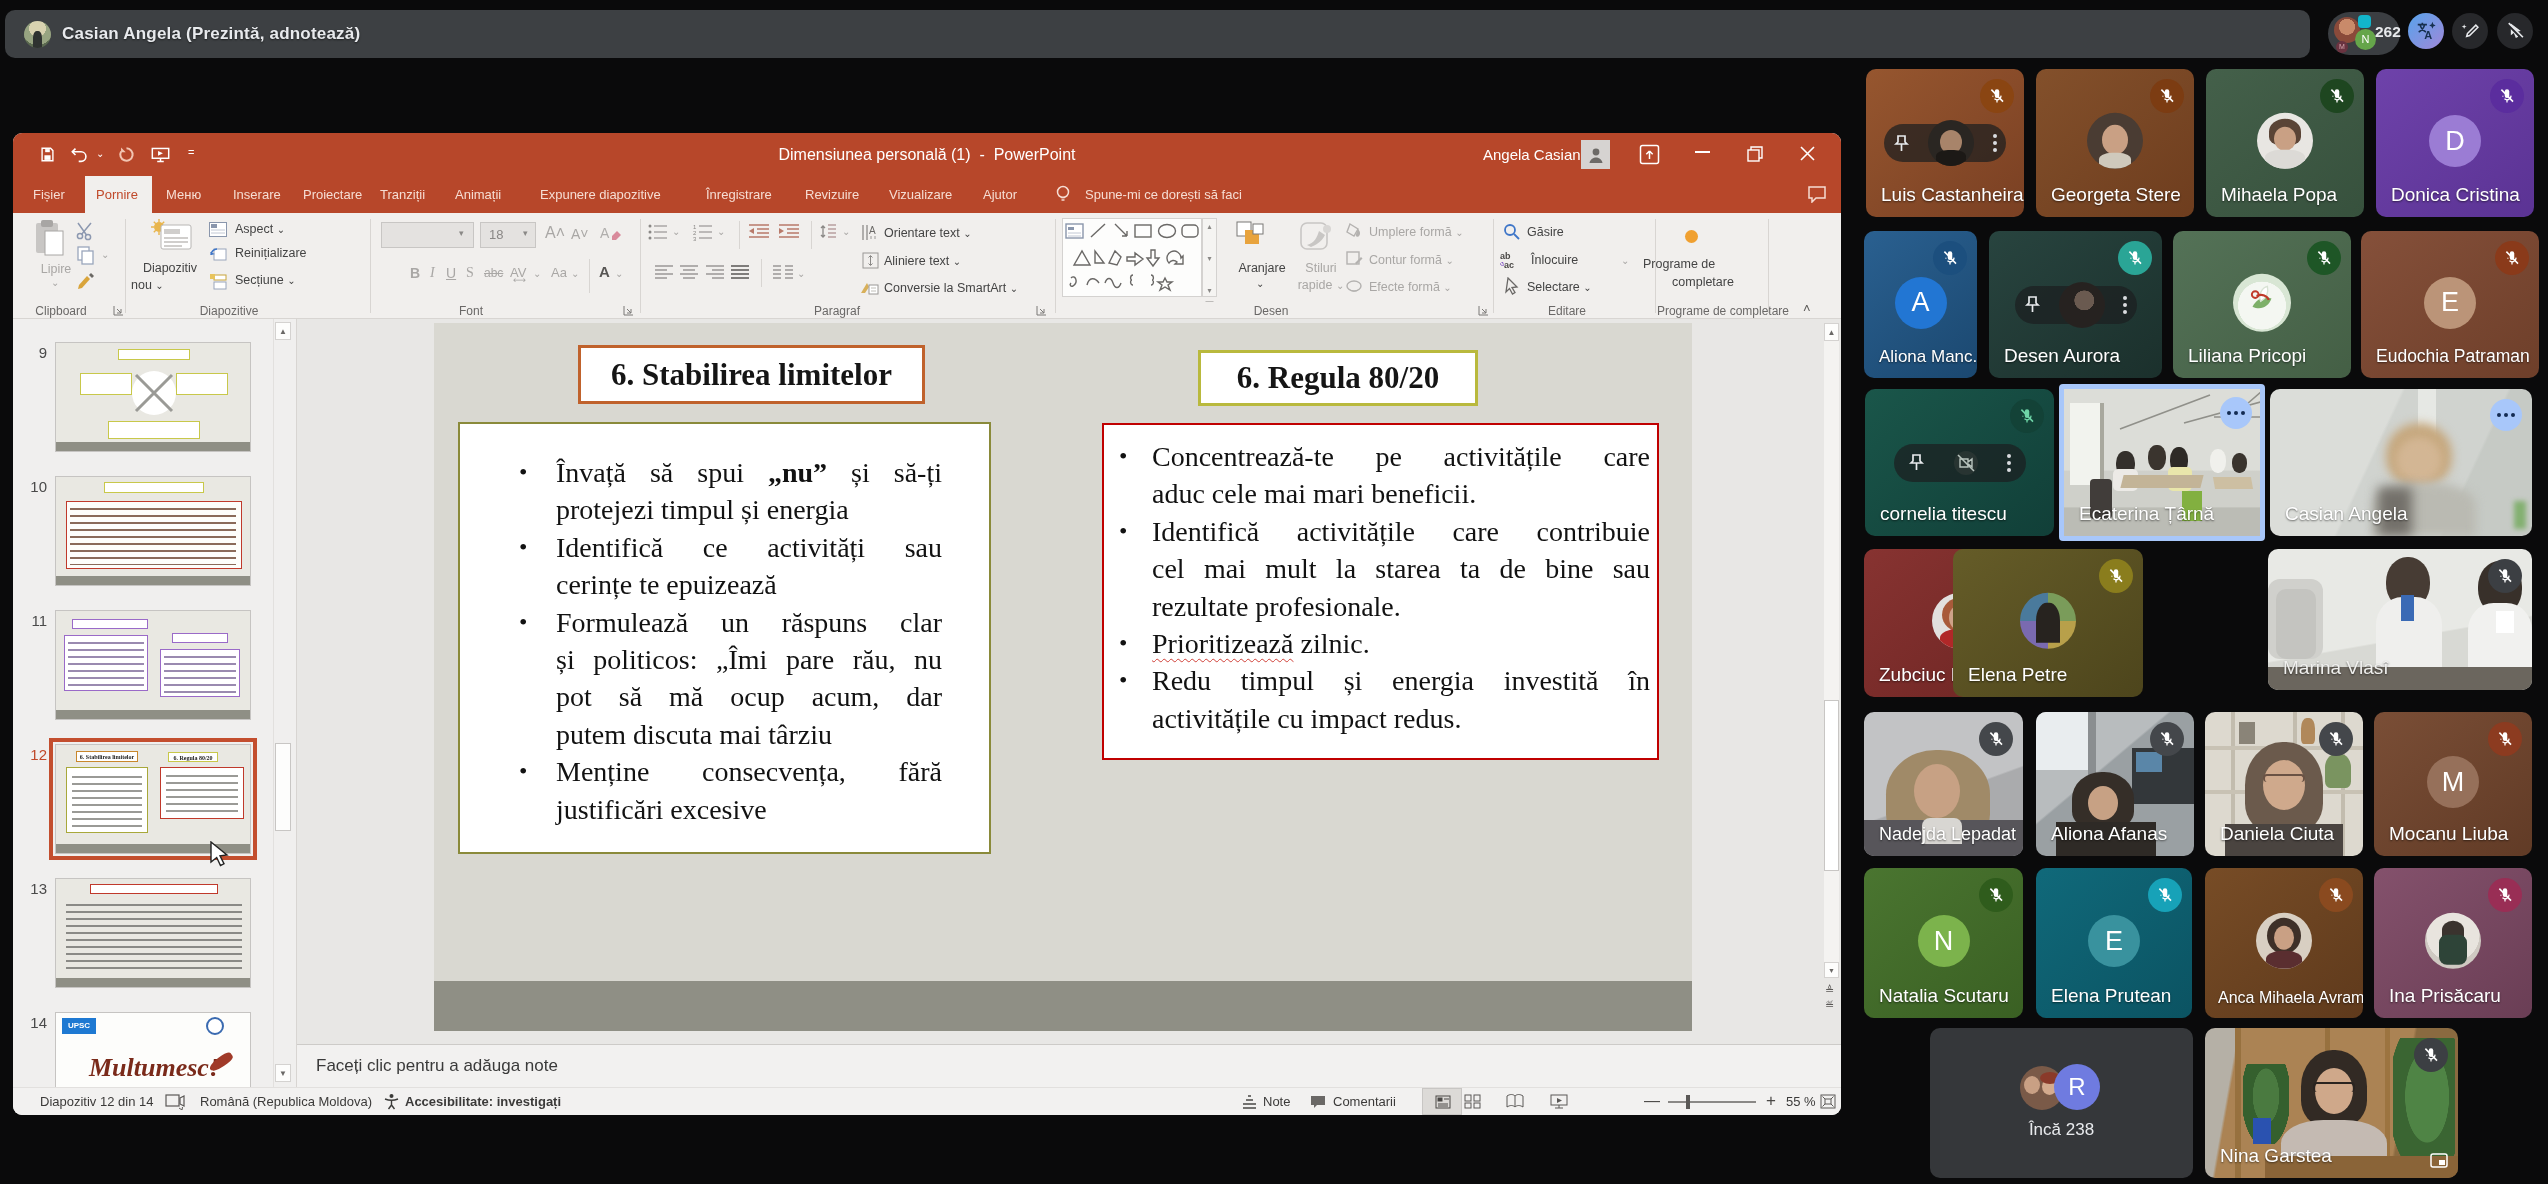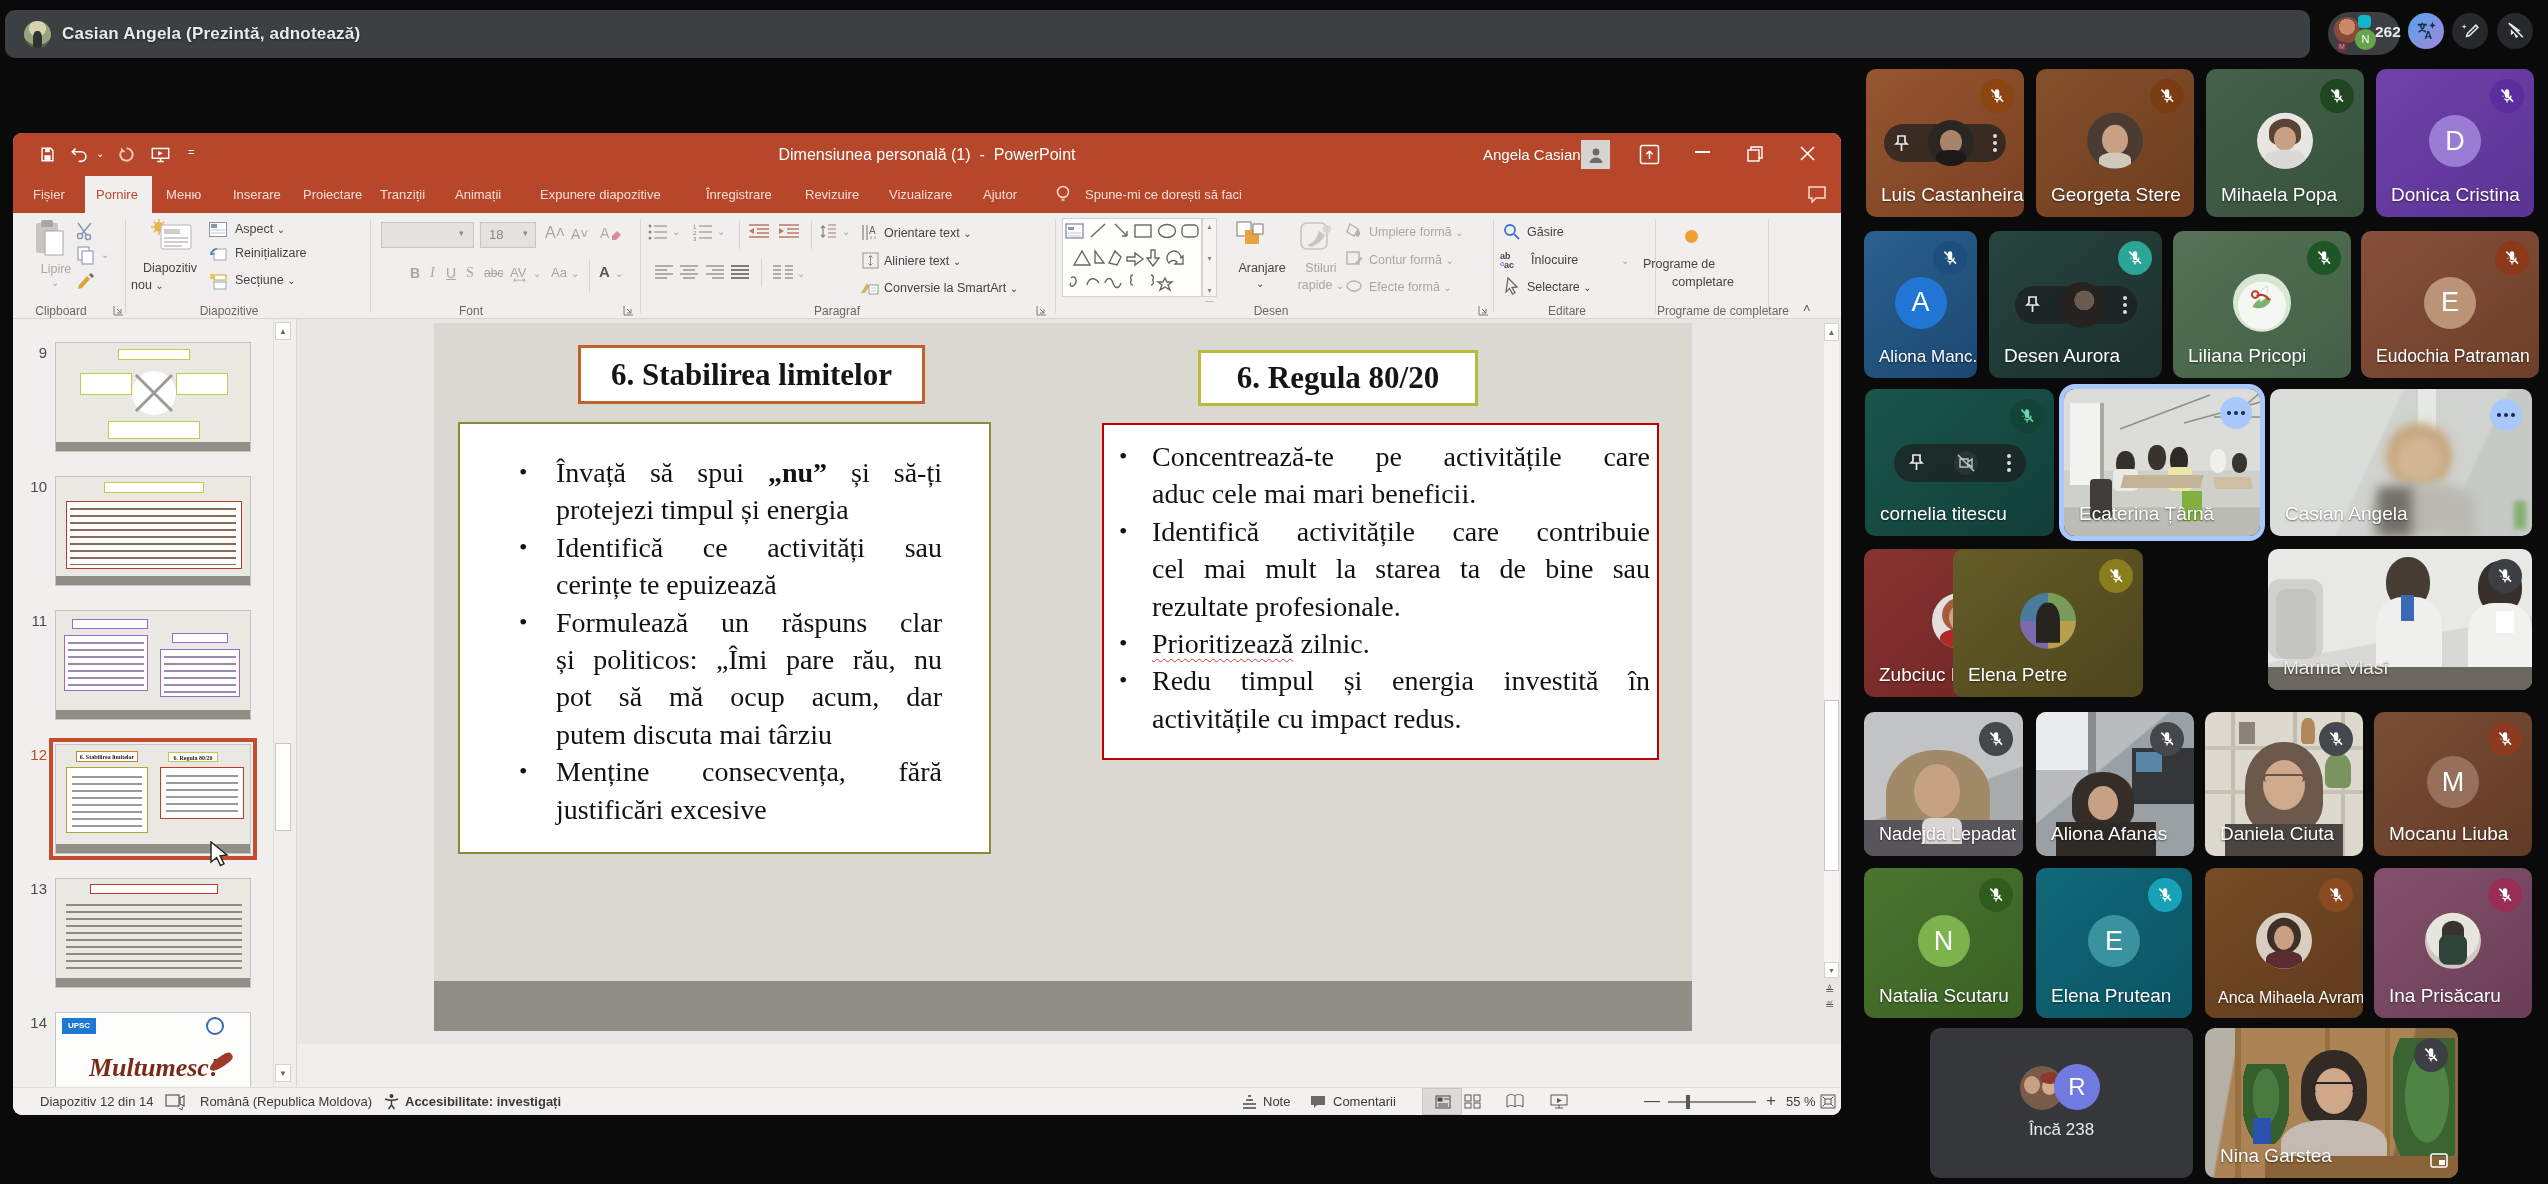--- a/index.html
+++ b/index.html
@@ -519,20 +519,23 @@
     </div>
 
     <div style="position:absolute;left:1527px;top:0;width:16px;height:725px">
       <div style="position:absolute;left:0;top:4px;width:15px;height:18px;background:#fdfdfc;border:1px solid #d4d2d0;color:#6a6866;font-size:8px;text-align:center;line-height:17px">▲</div>
       <div style="position:absolute;left:0;top:22px;width:15px;height:621px;background:#f4f3f1"></div>
       <div style="position:absolute;left:0;top:381px;width:15px;height:171px;background:#fff;border:1px solid #c8c6c4"></div>
       <div style="position:absolute;left:0;top:643px;width:15px;height:16px;background:#fdfdfc;border:1px solid #d4d2d0;color:#6a6866;font-size:7px;text-align:center;line-height:15px">▼</div>
       <div style="position:absolute;left:1px;top:664px;color:#5a5856;font-size:11px;line-height:15px">≜<br>≝</div>
     </div>
   </div>
+  <div class="a" id="notes">
+      <div style="position:absolute;left:19px;top:11px;font-size:17px;color:#3a3a3a">Faceți clic pentru a adăuga note</div>
+    </div>
   <div class="a" id="status">
     <div class="a" style="left:27px;top:0;line-height:27px">Diapozitiv 12 din 14</div>
     <svg class="a" style="left:152px;top:6px" width="20" height="16" viewBox="0 0 20 16">
         <rect x="1" y="1" width="13" height="11" fill="none" stroke="#5a5856" stroke-width="1.2"></rect>
         <path d="M15 4l4-2v10l-4-2z" fill="none" stroke="#5a5856" stroke-width="1.2"></path>
         <path d="M14 14l3 2 .5-3" fill="none" stroke="#5a5856"></path>
       </svg>
     <div class="a" style="left:187px;top:0;line-height:27px">Română (Republica Moldova)</div>
     <svg class="a" style="left:370px;top:5px" width="17" height="17" viewBox="0 0 17 17">
         <circle cx="8.5" cy="3" r="2" fill="#3a3a38"></circle>
@@ -725,21 +728,21 @@
   <div class="mut" style="background:#134237">
       <svg width="18" height="18" viewBox="0 0 24 24">
         <path d="M12 14.5a3 3 0 0 0 3-3V6a3 3 0 0 0-6 0v5.5a3 3 0 0 0 3 3z" fill="#6fd6a8"></path>
         <path d="M17.5 11.5a5.5 5.5 0 0 1-8.9 4.3M6.5 11.5c0 .5.1 1 .2 1.4" stroke="#6fd6a8" stroke-width="1.7" fill="none"></path>
         <path d="M12 17v3.5" stroke="#6fd6a8" stroke-width="1.7"></path>
         <path d="M4.5 3.5l15.5 16" stroke="#6fd6a8" stroke-width="2"></path>
       </svg>
     </div>
   <div class="nm">cornelia titescu</div>
 </div>
-<div class="a" style="left:2059px;top:384px;width:206px;height:157px;border:5px solid #a8c7fa;border-radius:16px;overflow:hidden">
+<div class="a" style="left:2059px;top:384px;width:206px;height:157px;border:5px solid #a8c7fa;border-radius:4px;overflow:hidden">
   <div style="position:absolute;inset:0;background:linear-gradient(180deg,#dcddd8 0 55%,#cfd0ca 56% 80%,#bbbcb5 81%)">
     <div style="position:absolute;left:6px;top:14px;width:30px;height:82px;background:#f2f3ee"></div>
     <div style="position:absolute;left:36px;top:14px;width:4px;height:82px;background:#a8a89e"></div>
     <svg style="position:absolute;left:50px;top:0" width="156" height="44" viewBox="0 0 156 44">
         <path d="M6 40 96 6M70 34 150 12M100 28h56M148 2l-30 26" stroke="#90908a" stroke-width="1.6" fill="none"></path>
       </svg>
     <div style="position:absolute;left:52px;top:62px;width:19px;height:26px;border-radius:46%;background:#34302c"></div>
     <div style="position:absolute;left:49px;top:80px;width:25px;height:22px;background:#eceae6;border-radius:5px"></div>
     <div style="position:absolute;left:84px;top:56px;width:18px;height:25px;border-radius:46%;background:#3a342e"></div>
     <div style="position:absolute;left:106px;top:58px;width:18px;height:27px;border-radius:46%;background:#2e2a26"></div>

